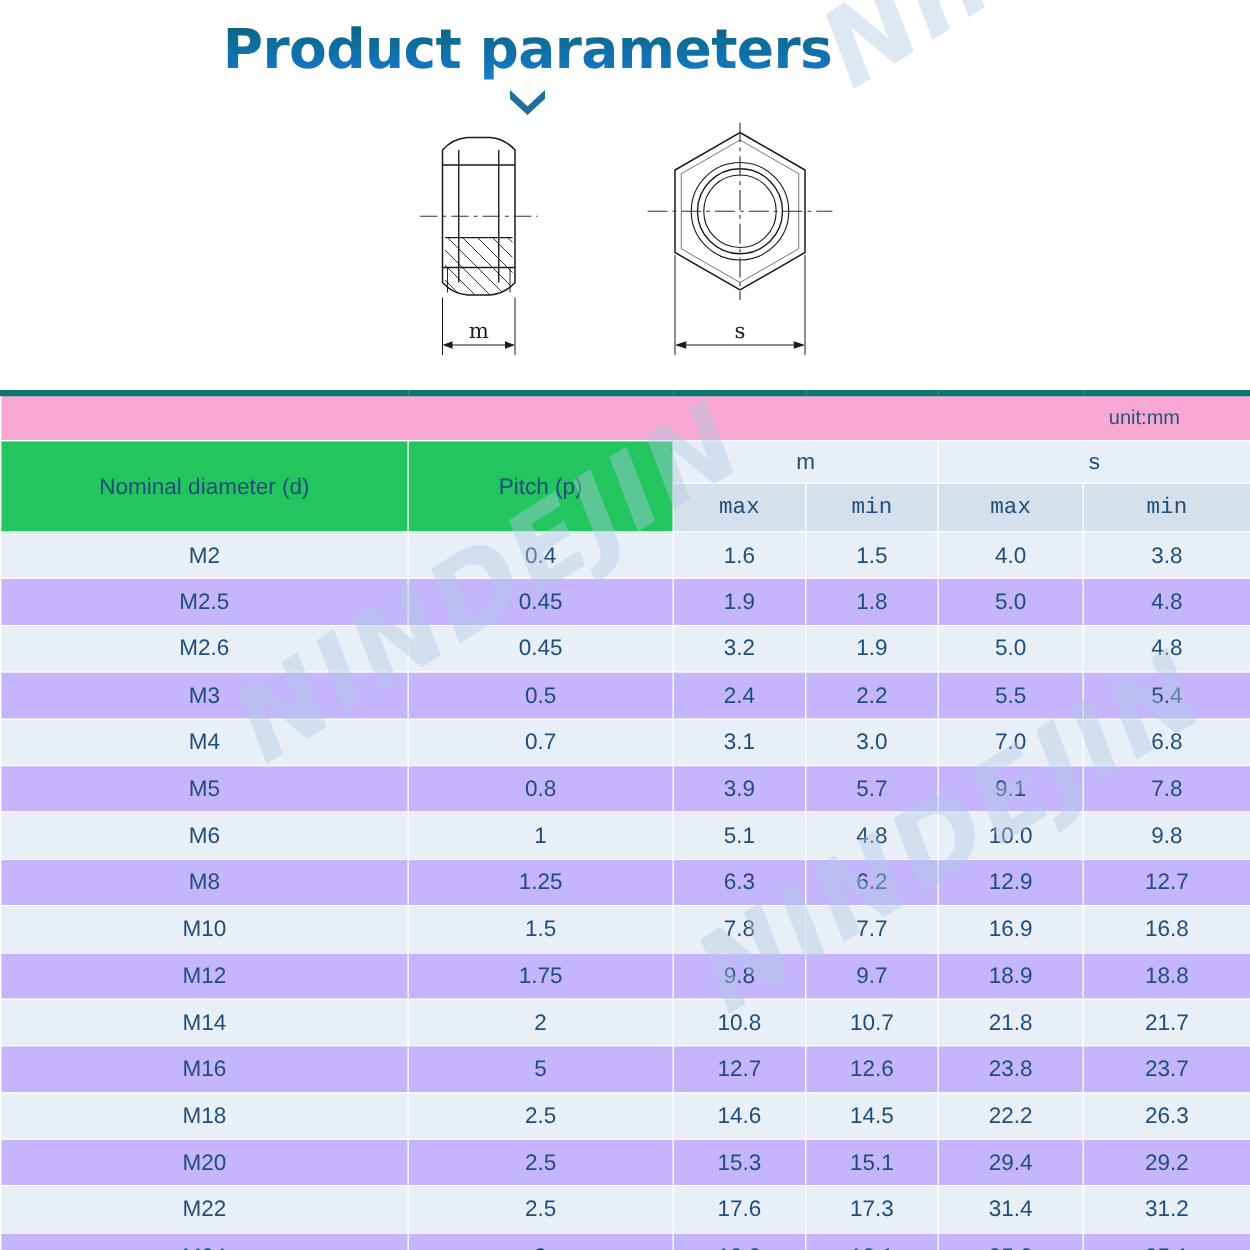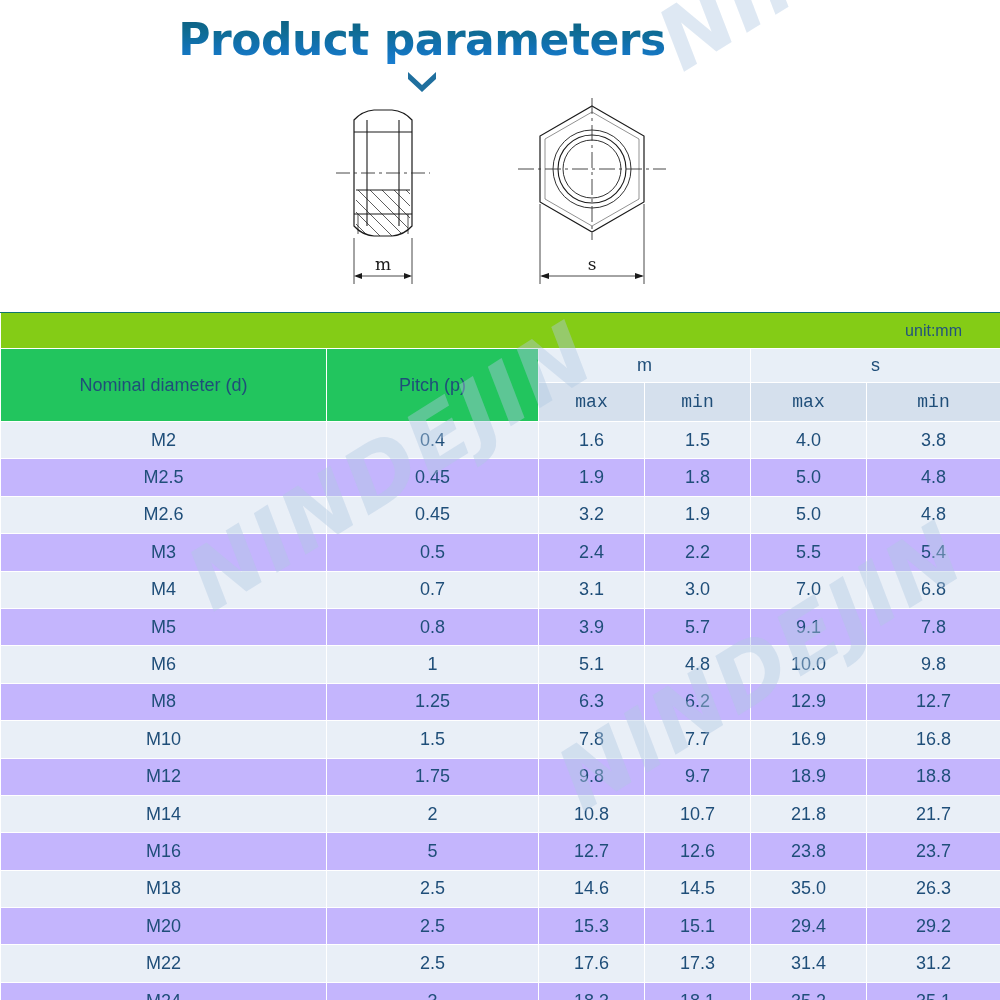--- a/index.html
+++ b/index.html
@@ -105,26 +105,26 @@
     color: #1f4e79;
     font-weight: 400;
     text-align: center;
     vertical-align: middle;
     padding: 0;
     font-size: 17px;
   }
   
   tr.unit-row td {
     height: 35px;
-    background: #84cc16;
+    background: #f9a8d4;
     text-align: right;
-    padding-right: 38px;
+    padding-right: 56px;
     font-size: 16px;
     color: #23537d;
-    border-top: 1px solid #0f766e;
+    border-top: 5px solid #0f766e;
   }
   
   tr.head-row td,
   tr.head-row th {
     background: #22c55e;
     font-size: 18px;
     color: #1f4e79;
   }
   td.head-main {
     height: 71px;
@@ -378,21 +378,21 @@
             <td>12.7</td>
             <td>12.6</td>
             <td>23.8</td>
             <td>23.7</td>
           </tr>
           <tr class="data-row row-odd">
             <td>M18</td>
             <td>2.5</td>
             <td>14.6</td>
             <td>14.5</td>
-            <td>35.0</td>
+            <td>22.2</td>
             <td>26.3</td>
           </tr>
           <tr class="data-row row-even">
             <td>M20</td>
             <td>2.5</td>
             <td>15.3</td>
             <td>15.1</td>
             <td>29.4</td>
             <td>29.2</td>
           </tr>

